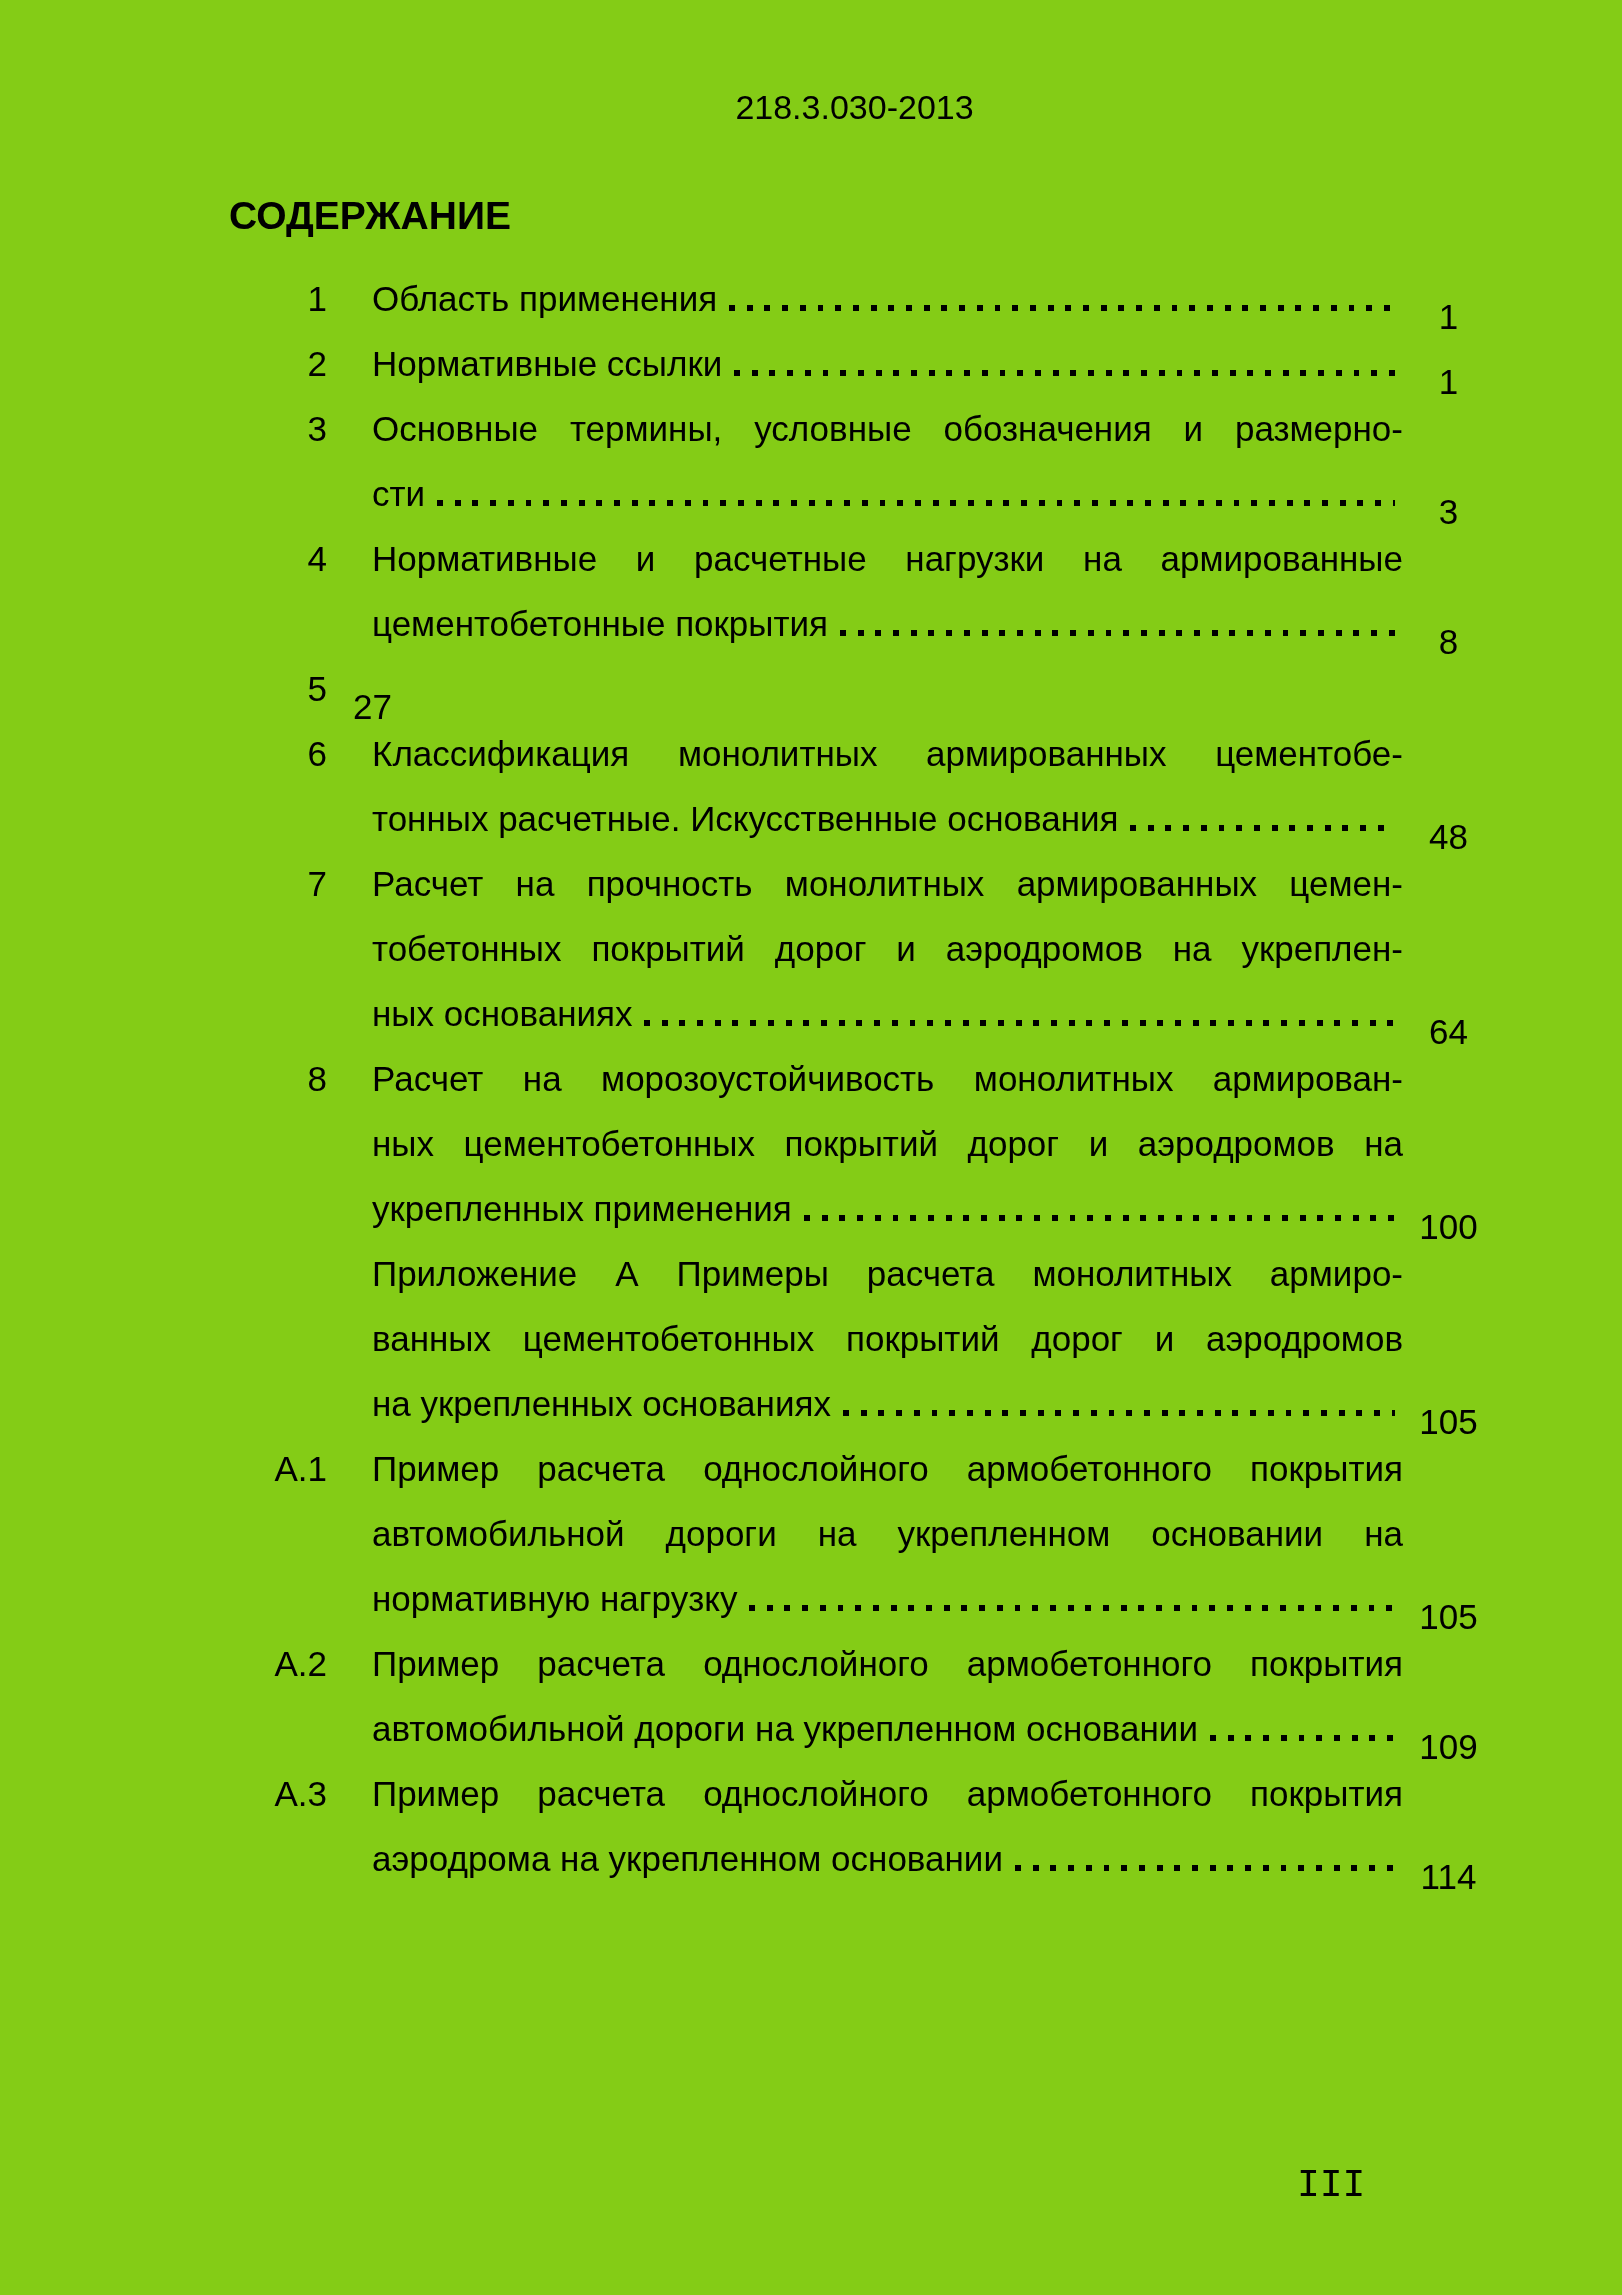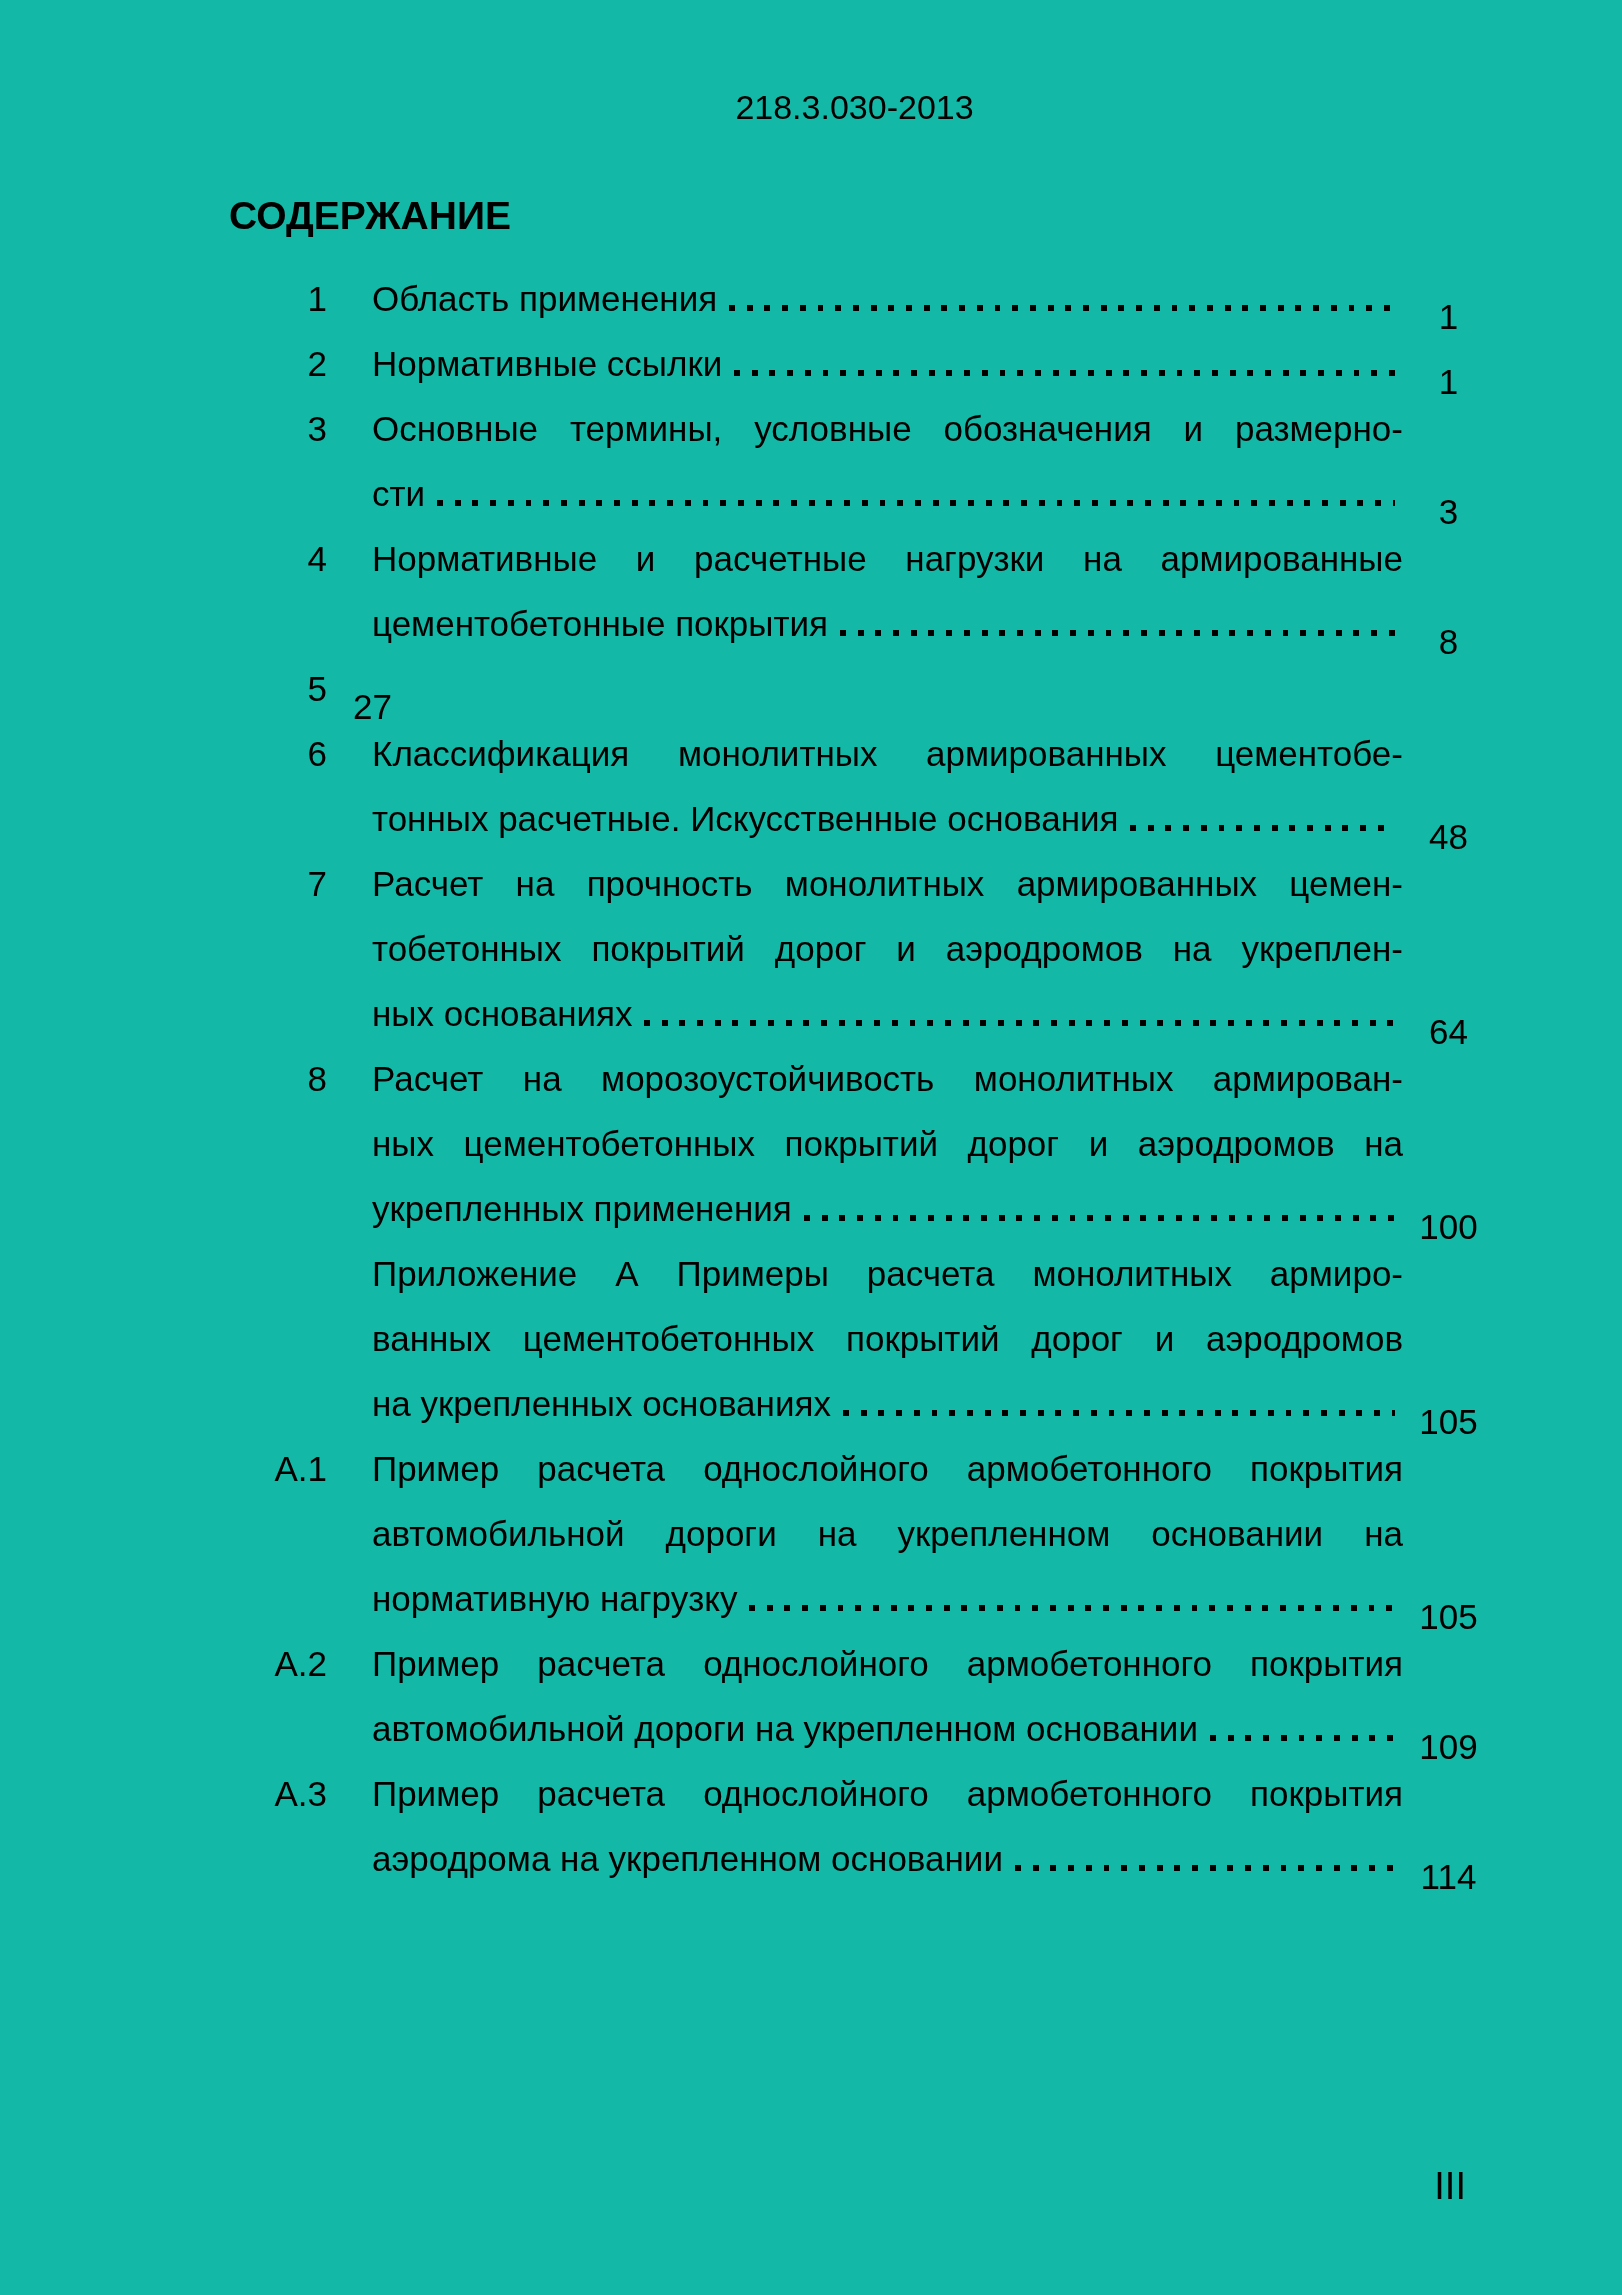--- a/index.html
+++ b/index.html
@@ -4,21 +4,21 @@
 <style>
   html, body {
     margin: 0;
     padding: 0;
     background: #ffffff;
   }
   .page {
     position: relative;
     width: 1623px;
     height: 2295px;
-    background: #14b8a6;
+    background: #84cc16;
     color: #000000;
     font-family: "Liberation Sans", sans-serif;
     overflow: hidden;
   }
   .doc-header {
     position: absolute;
     top: 88px;
     left: 229px;
     width: 1251px;
     text-align: center;
@@ -91,24 +91,24 @@
     width: 91px;
     text-align: center;
     font-size: 35px;
     line-height: 65px;
     align-self: flex-end;
     transform: translateY(18.3px);
   }
   .footer {
     position: absolute;
     top: 2165px;
-    left: 1361px;
+    left: 1297px;
     width: 105px;
-    text-align: right;
-    font-family: Liberation Sans, sans-serif;
+    text-align: left;
+    font-family: Liberation Mono, monospace;
     font-size: 38px;
     line-height: 42px;
   }
 </style>
 </head>
 <body>
 
 <div class="page">
   <div class="doc-header">218.3.030-2013</div>
 

